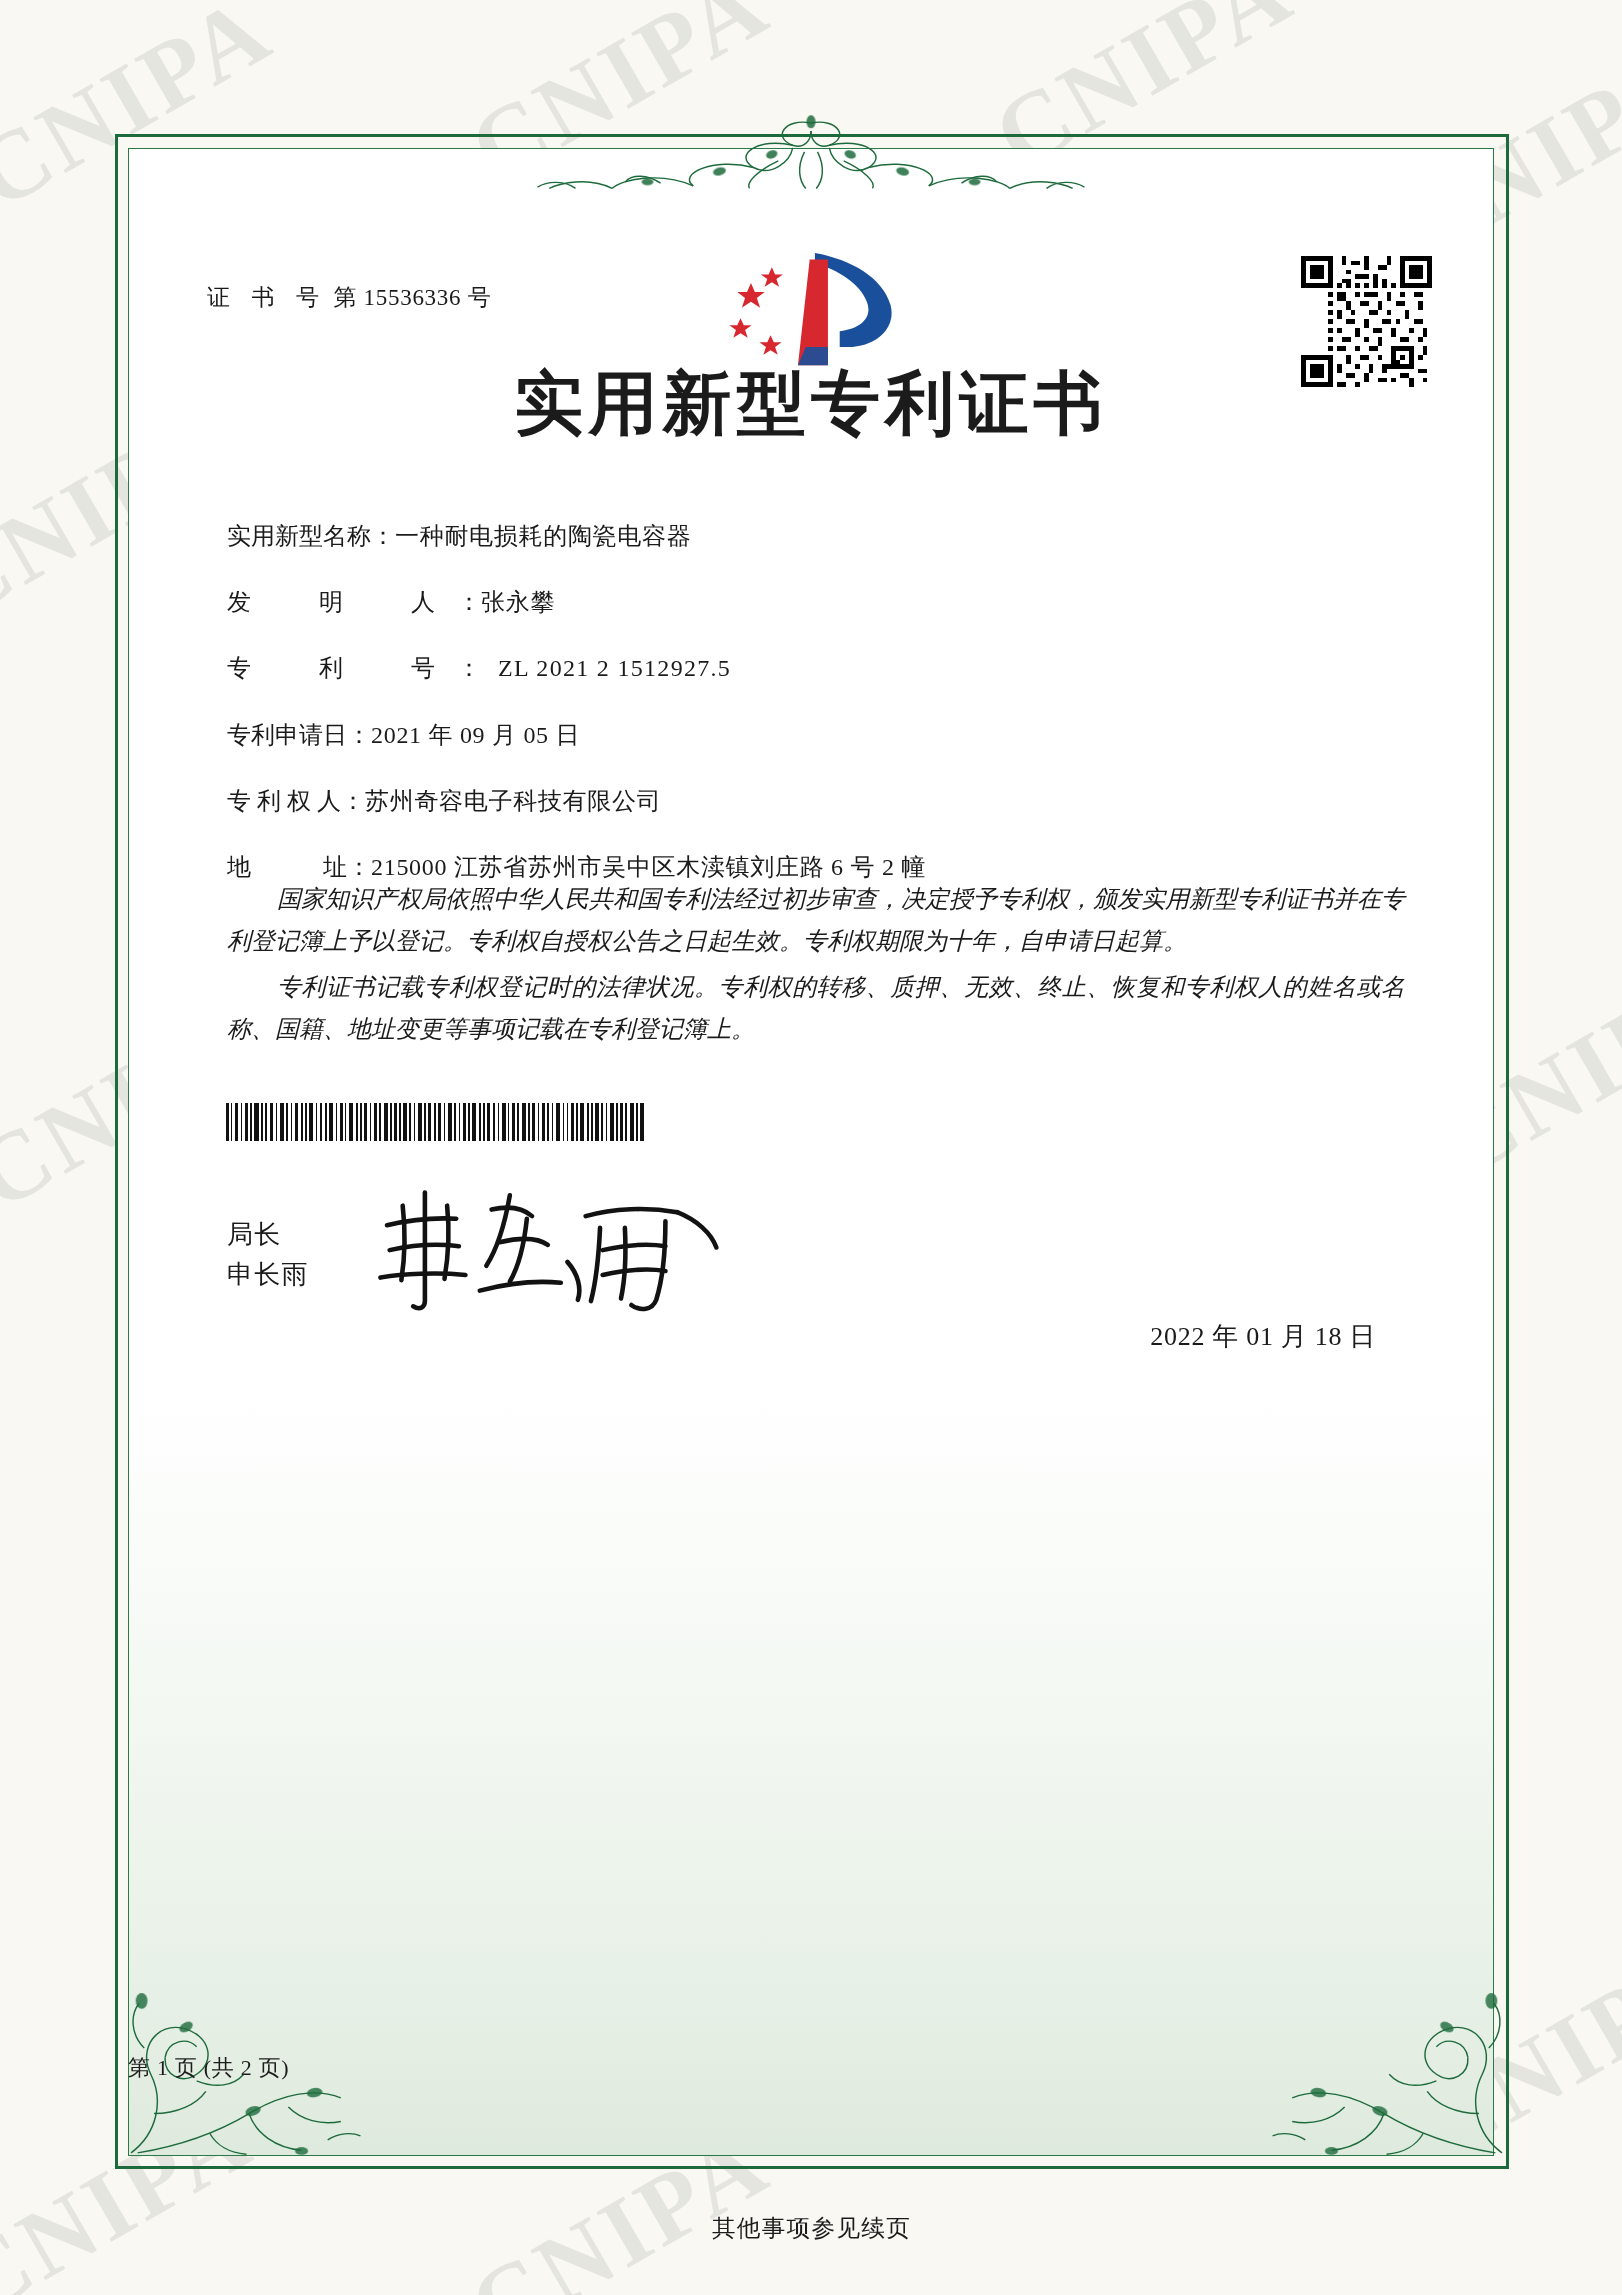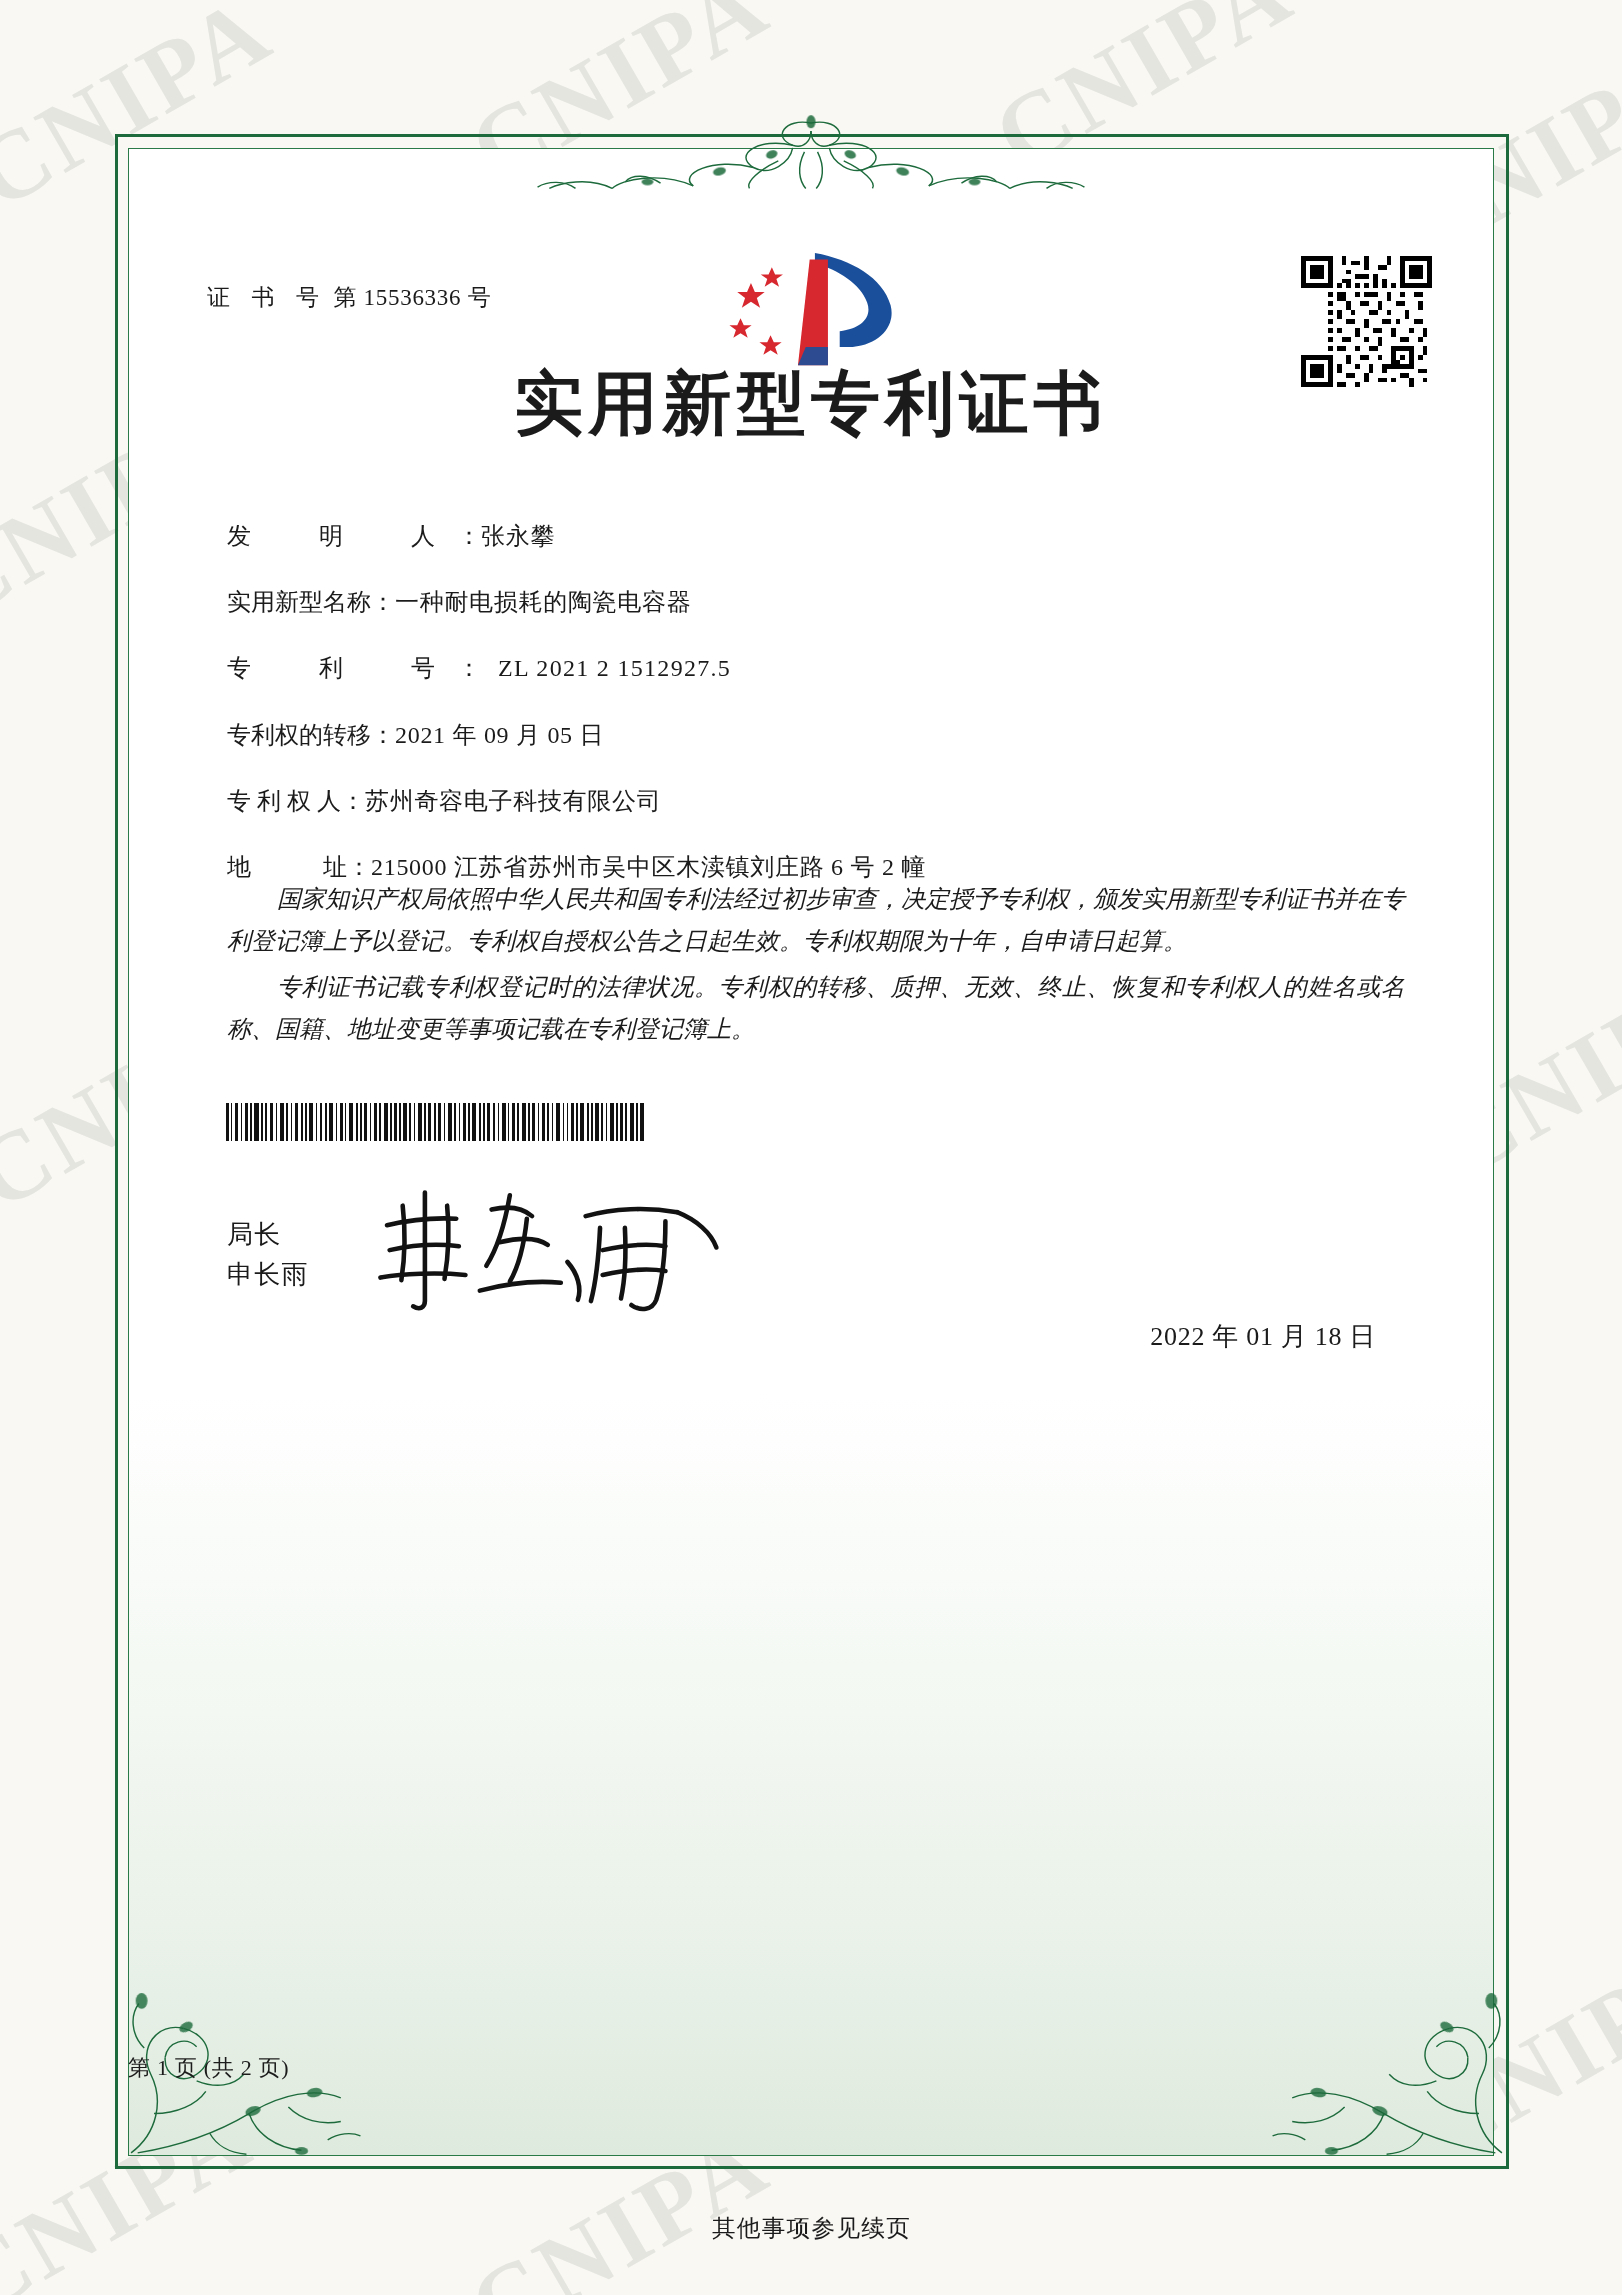--- a/index.html
+++ b/index.html
@@ -442,30 +442,30 @@
           <polygon points="62,106 67,117 79,117 69,124 73,136 62,129 51,136 55,124 45,117 57,117"></polygon>
           <polygon points="108,132 113,143 125,143 115,150 119,162 108,155 97,162 101,150 91,143 103,143"></polygon>
         </g>
       </svg>
     </div>
 
     <div class="cert-title">实用新型专利证书</div>
 
     <div class="fields">
       <div class="field-row">
-        <span class="fl sp-2">发　明　人</span><span>：</span><span class="fv">张永攀</span>
+        <span class="fl">实用新型名称</span><span>：</span><span class="fv">一种耐电损耗的陶瓷电容器</span>
       </div>
       <div class="field-row">
-        <span class="fl">实用新型名称</span><span>：</span><span class="fv">一种耐电损耗的陶瓷电容器</span>
+        <span class="fl sp-2">发　明　人</span><span>：</span><span class="fv">张永攀</span>
       </div>
       <div class="field-row">
         <span class="fl sp-2">专　利　号</span><span>：</span><span class="fv-mono">ZL 2021 2 1512927.5</span>
       </div>
       <div class="field-row">
-        <span class="fl">专利权的转移</span><span>：</span><span class="fv">2021 年 09 月 05 日</span>
+        <span class="fl">专利申请日</span><span>：</span><span class="fv">2021 年 09 月 05 日</span>
       </div>
       <div class="field-row">
         <span class="fl">专 利 权 人</span><span>：</span><span class="fv">苏州奇容电子科技有限公司</span>
       </div>
       <div class="field-row">
         <span class="fl">地　　　址</span><span>：</span><span class="fv">215000 江苏省苏州市吴中区木渎镇刘庄路 6 号 2 幢</span>
       </div>
     </div>
 
     <div class="paragraphs">

